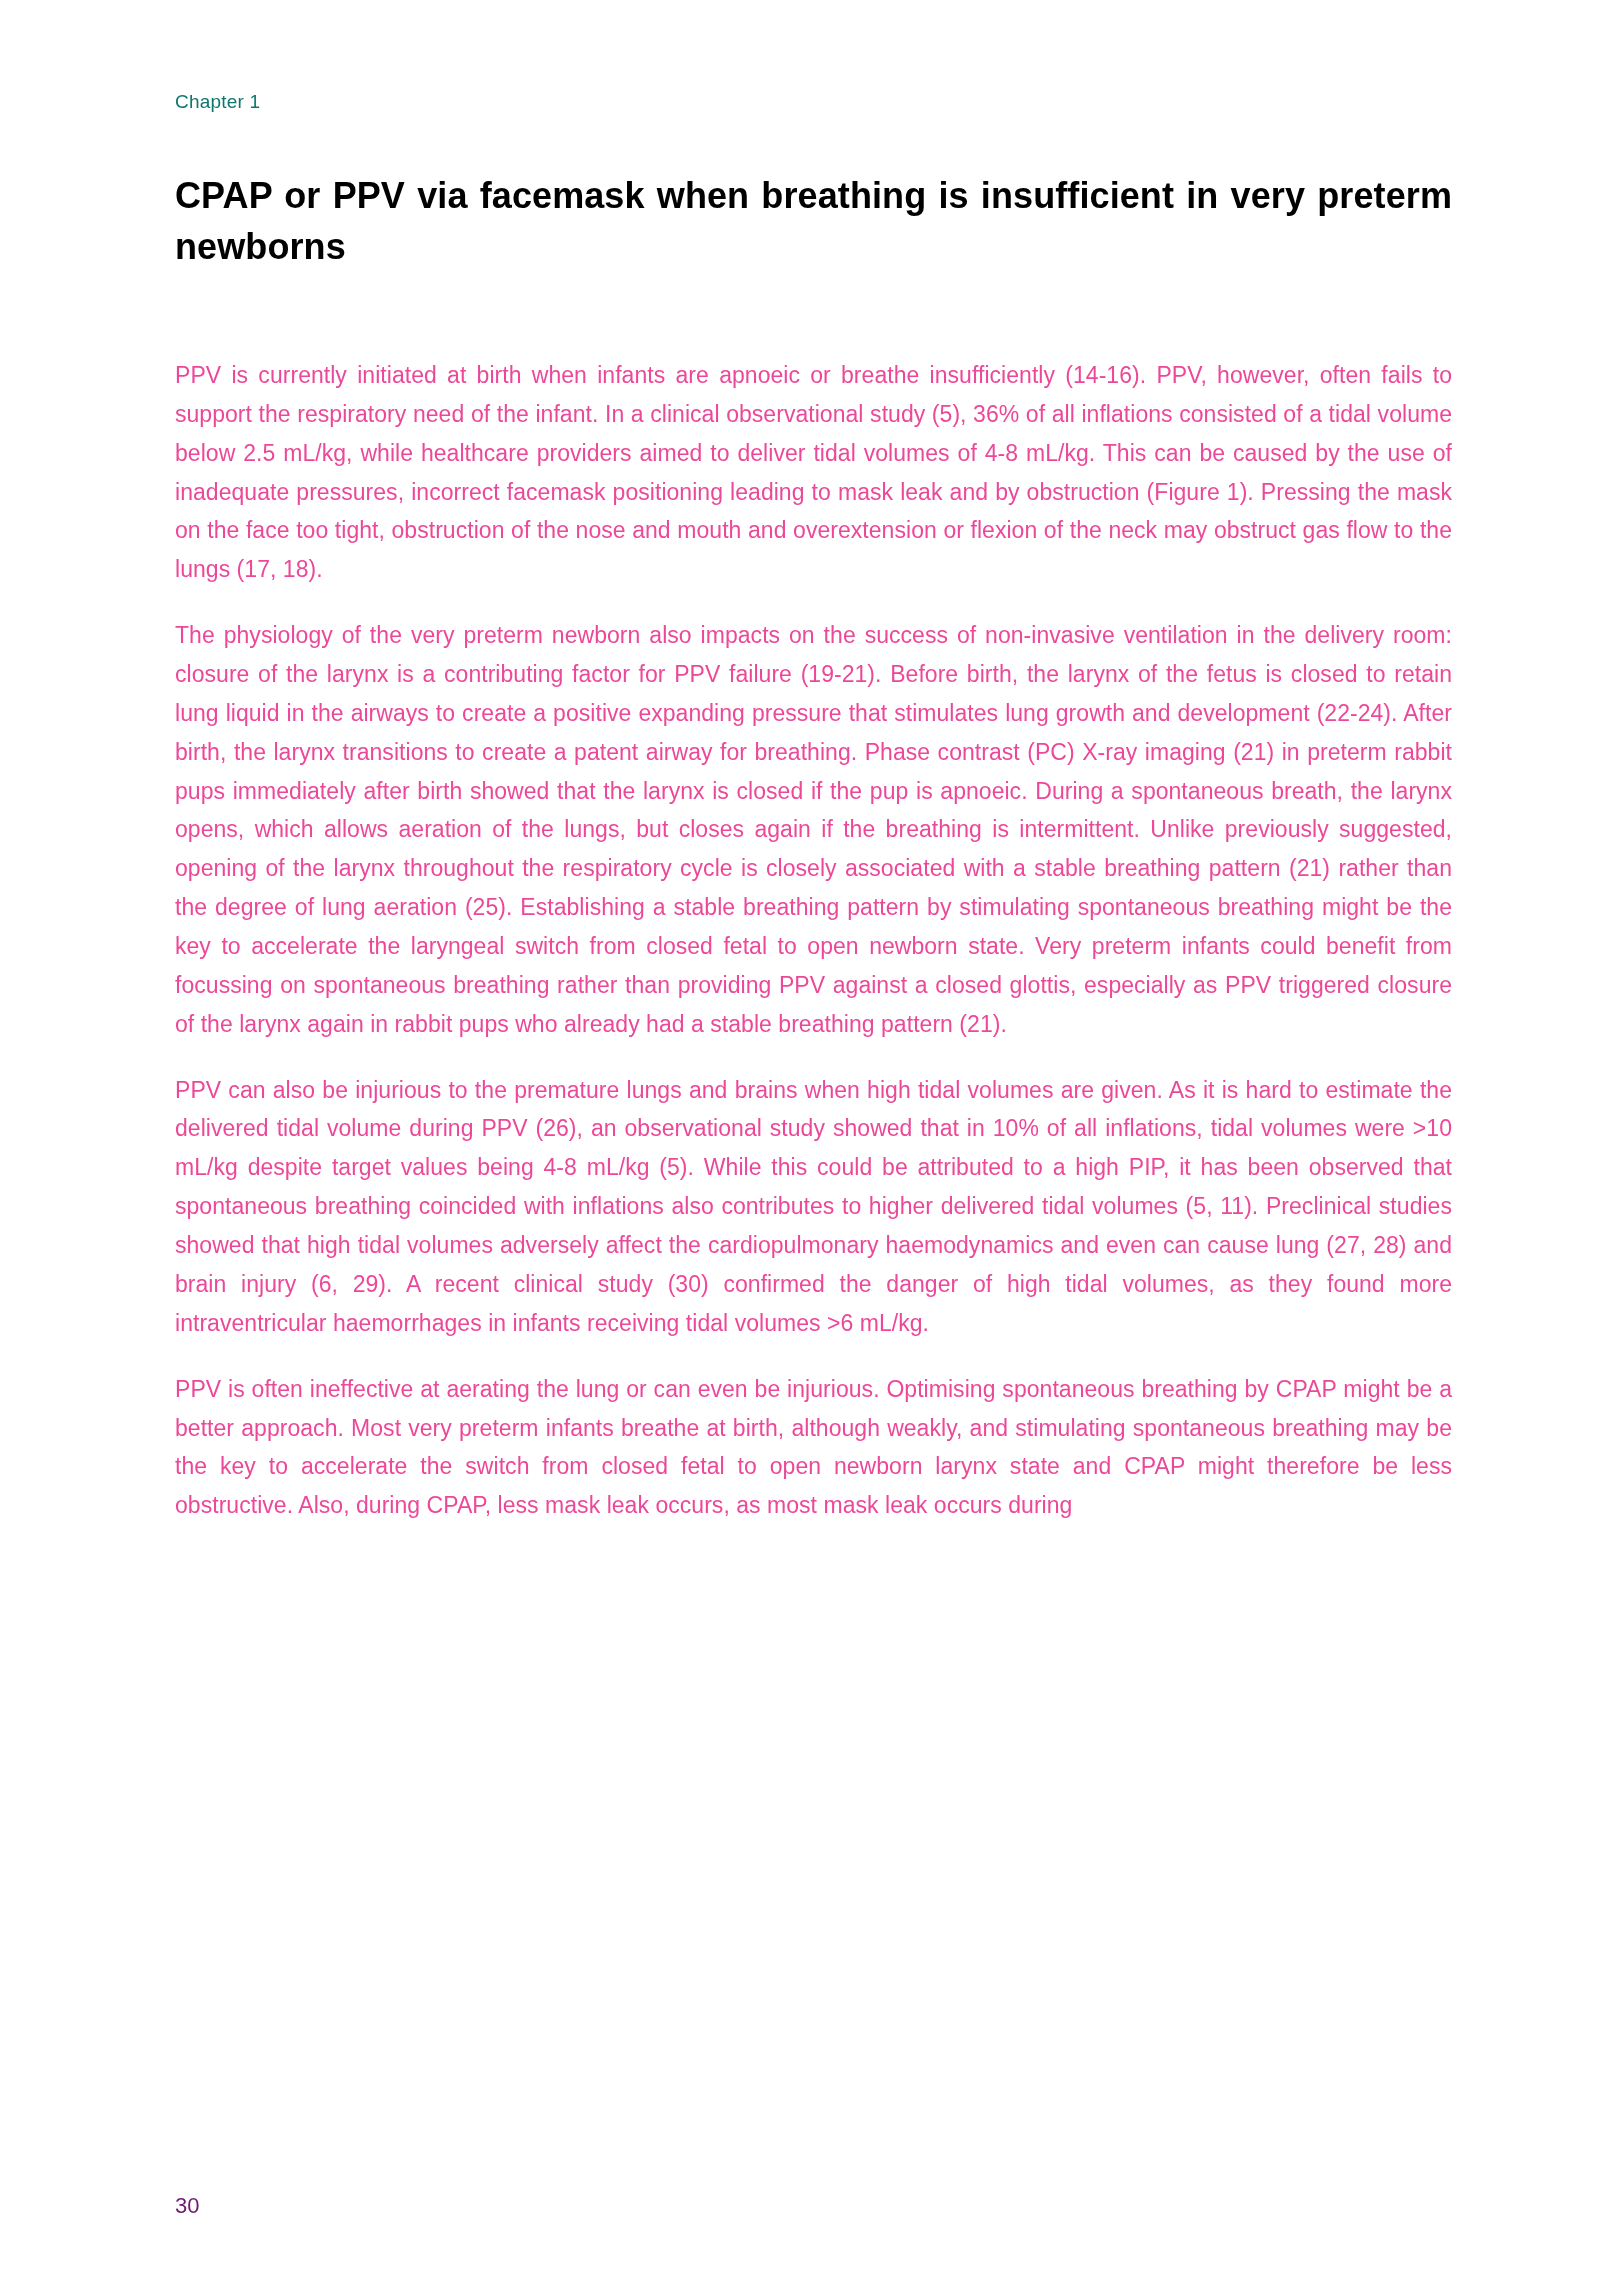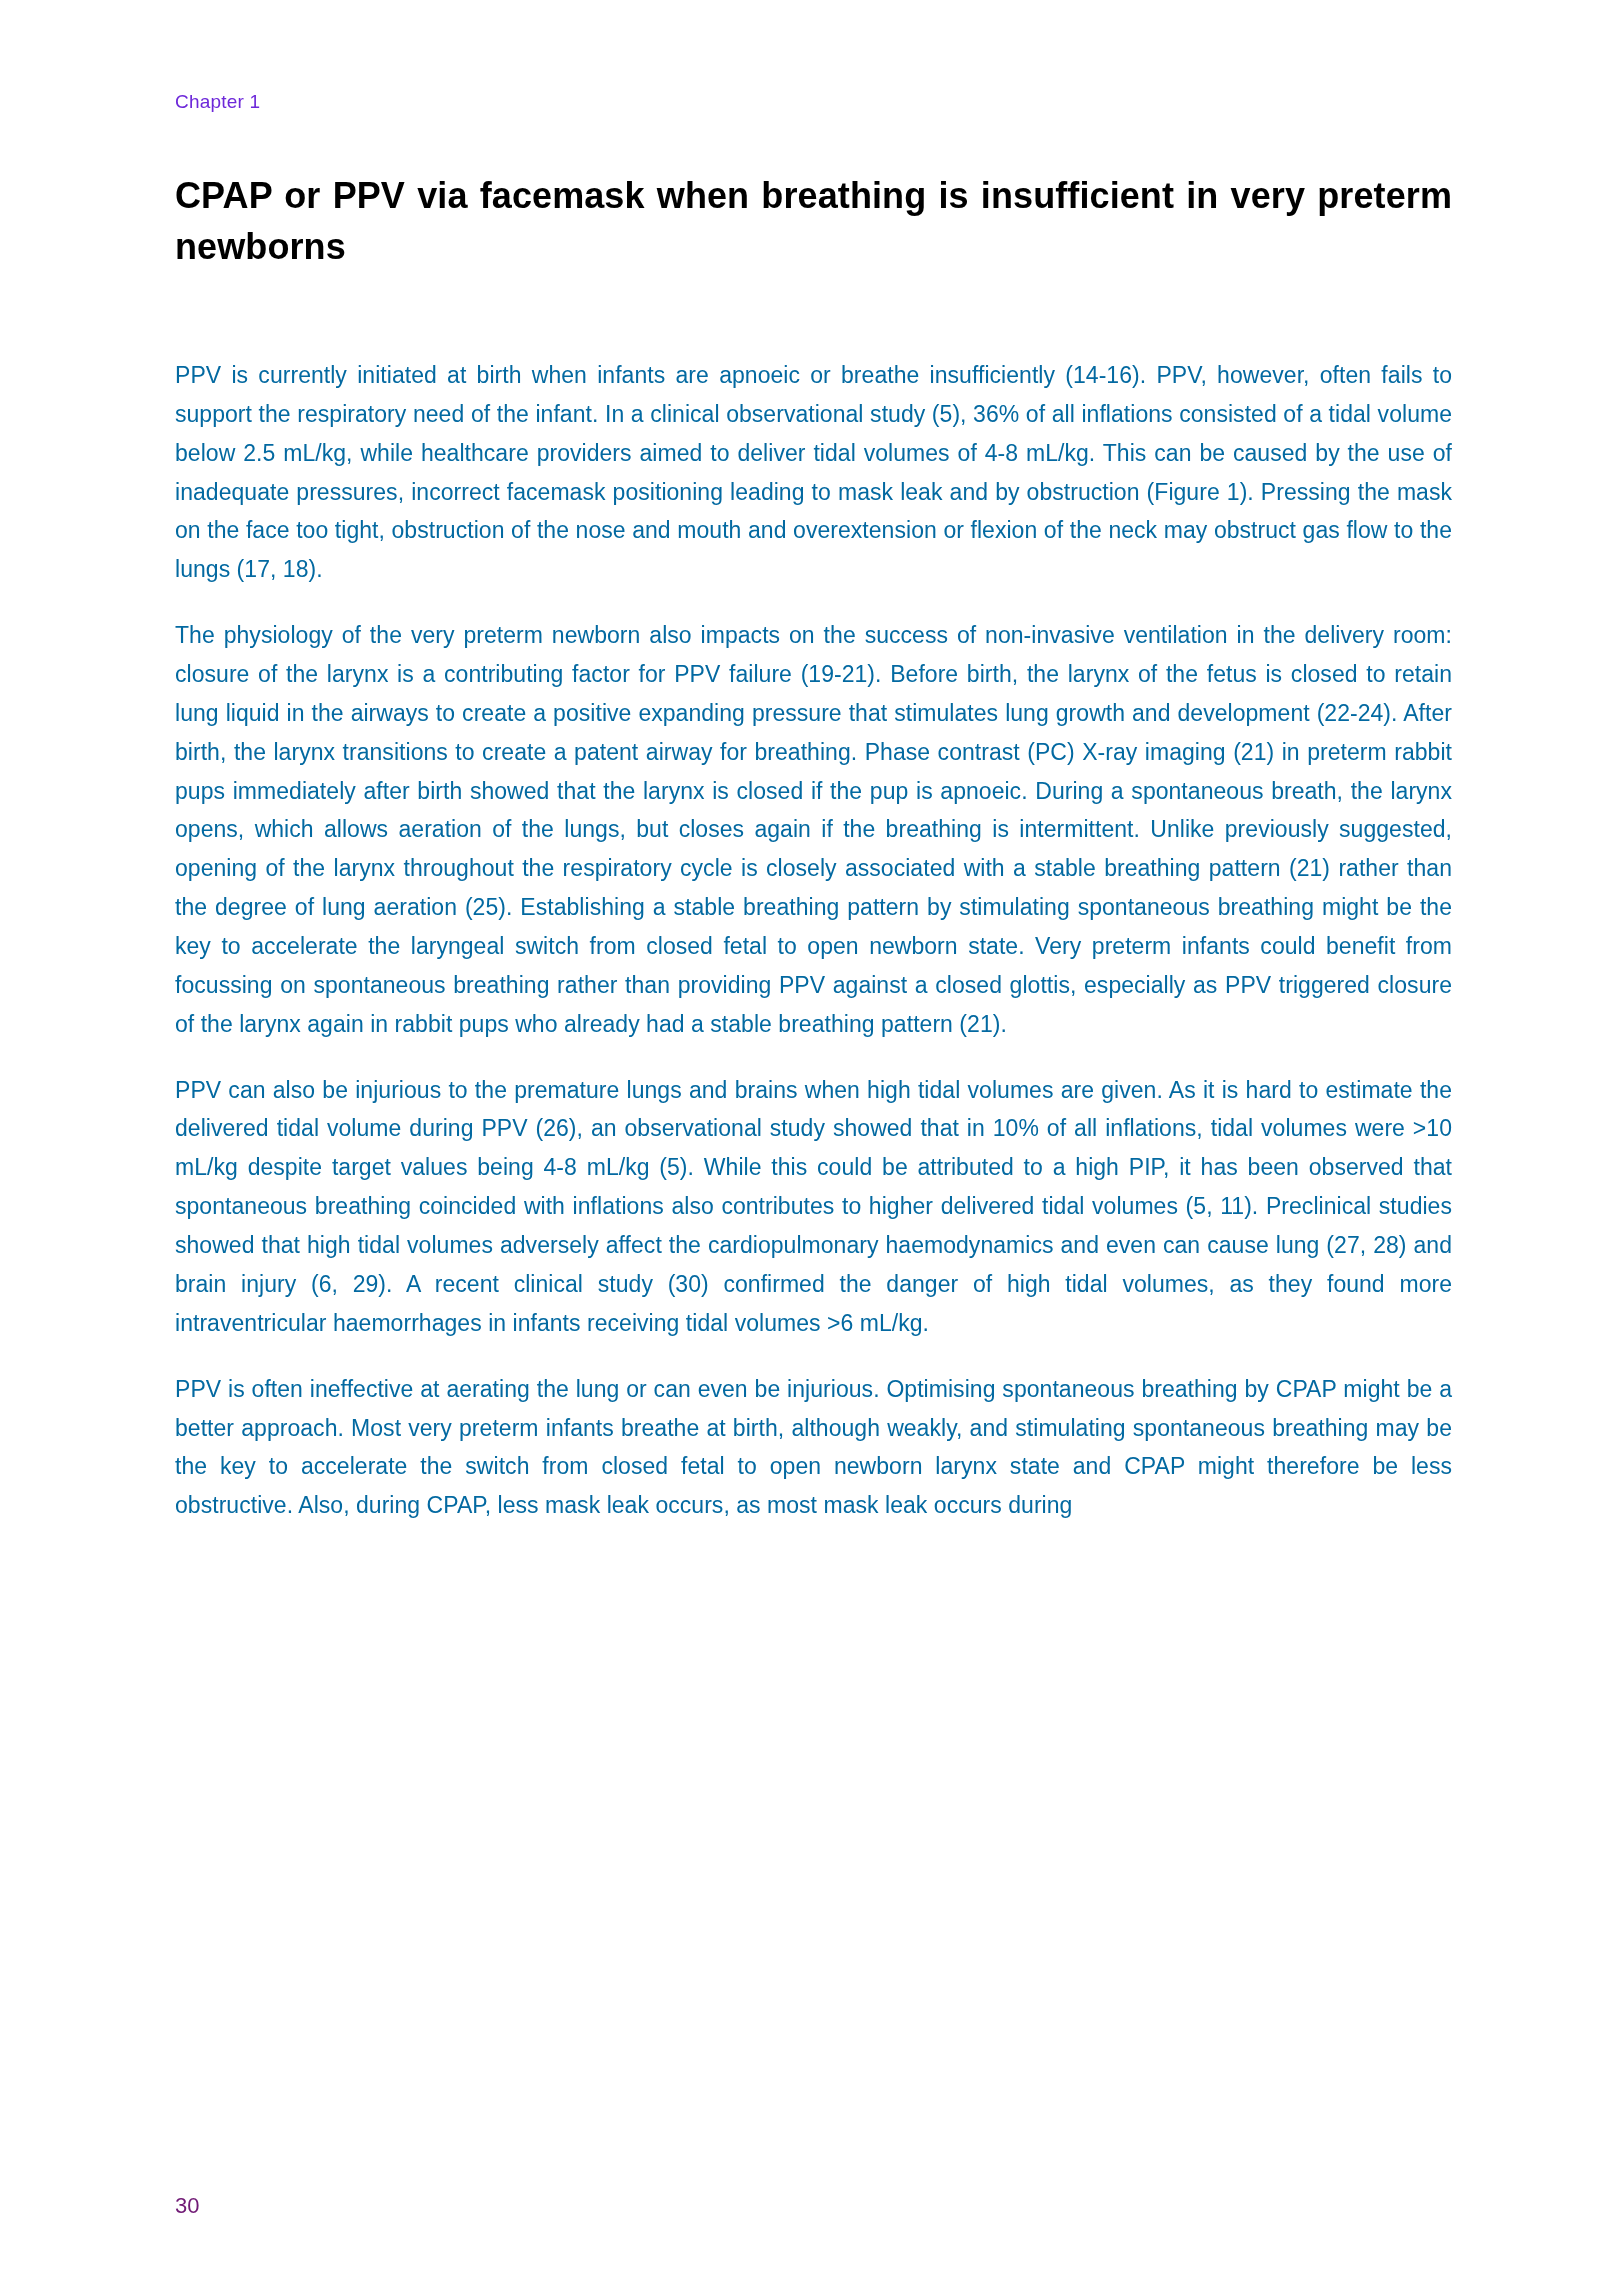--- a/index.html
+++ b/index.html
@@ -15,21 +15,21 @@
     position: relative;
     width: 1618px;
     height: 2284px;
     background: #ffffff;
     box-sizing: border-box;
     padding: 90px 166px 0 175px;
   }
   .running-head {
     font-size: 19px;
     line-height: 1.3;
-    color: #6d28d9;
+    color: #0f766e;
     margin: 0 0 55px 0;
     letter-spacing: 0.2px;
   }
   h1.doc-title {
     font-size: 36px;
     font-weight: bold;
     line-height: 1.42;
     margin: 0 0 33px 0;
     text-align: justify;
     text-justify: inter-word;
@@ -41,21 +41,21 @@
     display: inline-block;
     width: 100%;
     height: 0;
   }
   p.body-par {
     font-size: 23px;
     line-height: 1.69;
     text-align: justify;
     text-justify: inter-word;
     margin: 0 0 27px 0;
-    color: #0369a1;
+    color: #ec4899;
     letter-spacing: 0.04px;
     -webkit-hyphens: none;
     hyphens: none;
   }
   p.body-par:last-of-type {
     margin-bottom: 0;
   }
   .page-number {
     position: absolute;
     left: 175px;

